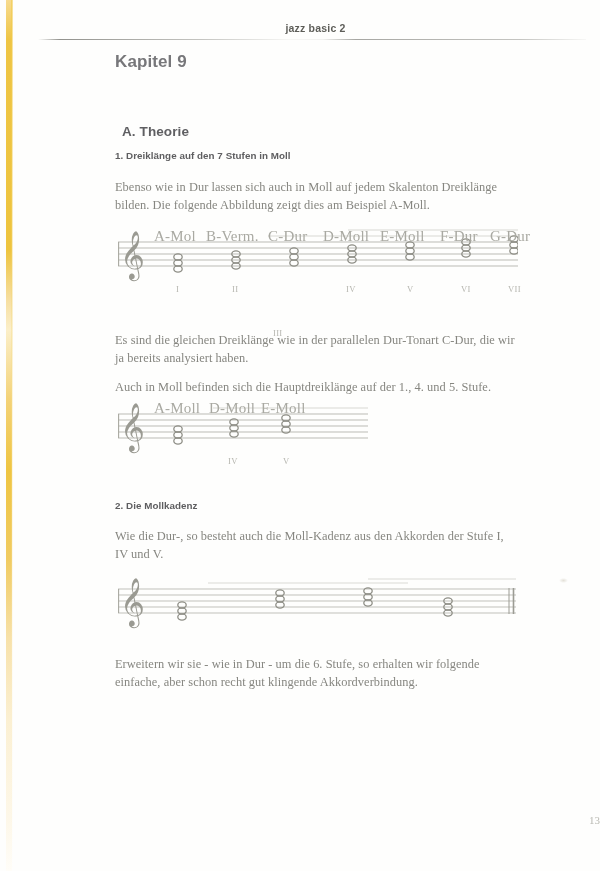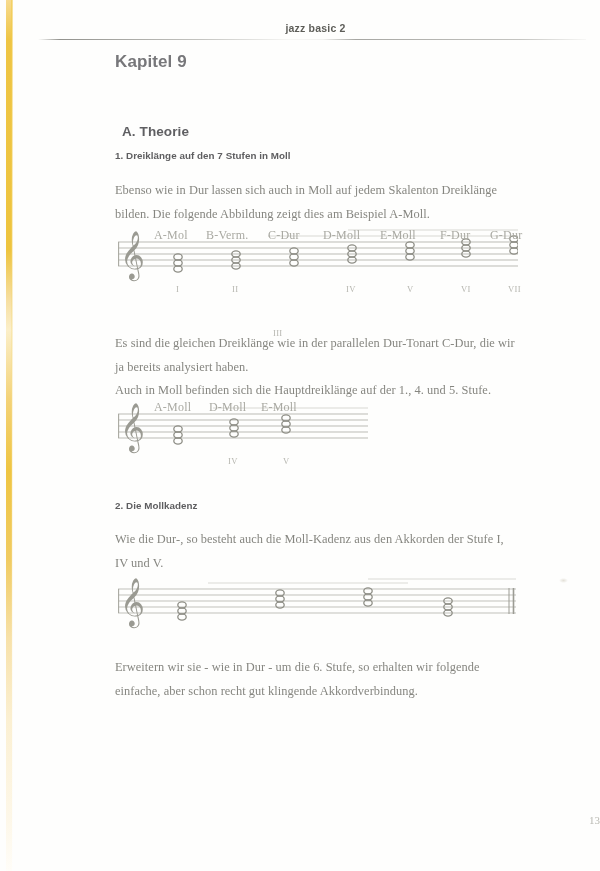--- a/index.html
+++ b/index.html
@@ -121,36 +121,36 @@
     font-size: 9.8px;
     font-weight: 700;
     color: #5e5e60;
     letter-spacing: .05px;
   }
 
   p.body-text {
     margin: 0;
     font-family: "Liberation Serif", serif;
     font-size: 12.4px;
-    line-height: 24px;
+    line-height: 18px;
     color: #868680;
     letter-spacing: .05px;
   }
 
   
   .faded   { color: #95958e; }
 
   
   .system { position: absolute; }
   .staff-svg { display: block; }
 
   .chordlabel {
     position: absolute;
     font-family: "Liberation Serif", serif;
-    font-size: 12px;
+    font-size: 15px;
     color: #a9a9a2;
     white-space: nowrap;
     letter-spacing: .2px;
   }
   .degree {
     position: absolute;
     font-family: "Liberation Serif", serif;
     font-size: 8.6px;
     color: #b6b6af;
     white-space: nowrap;

